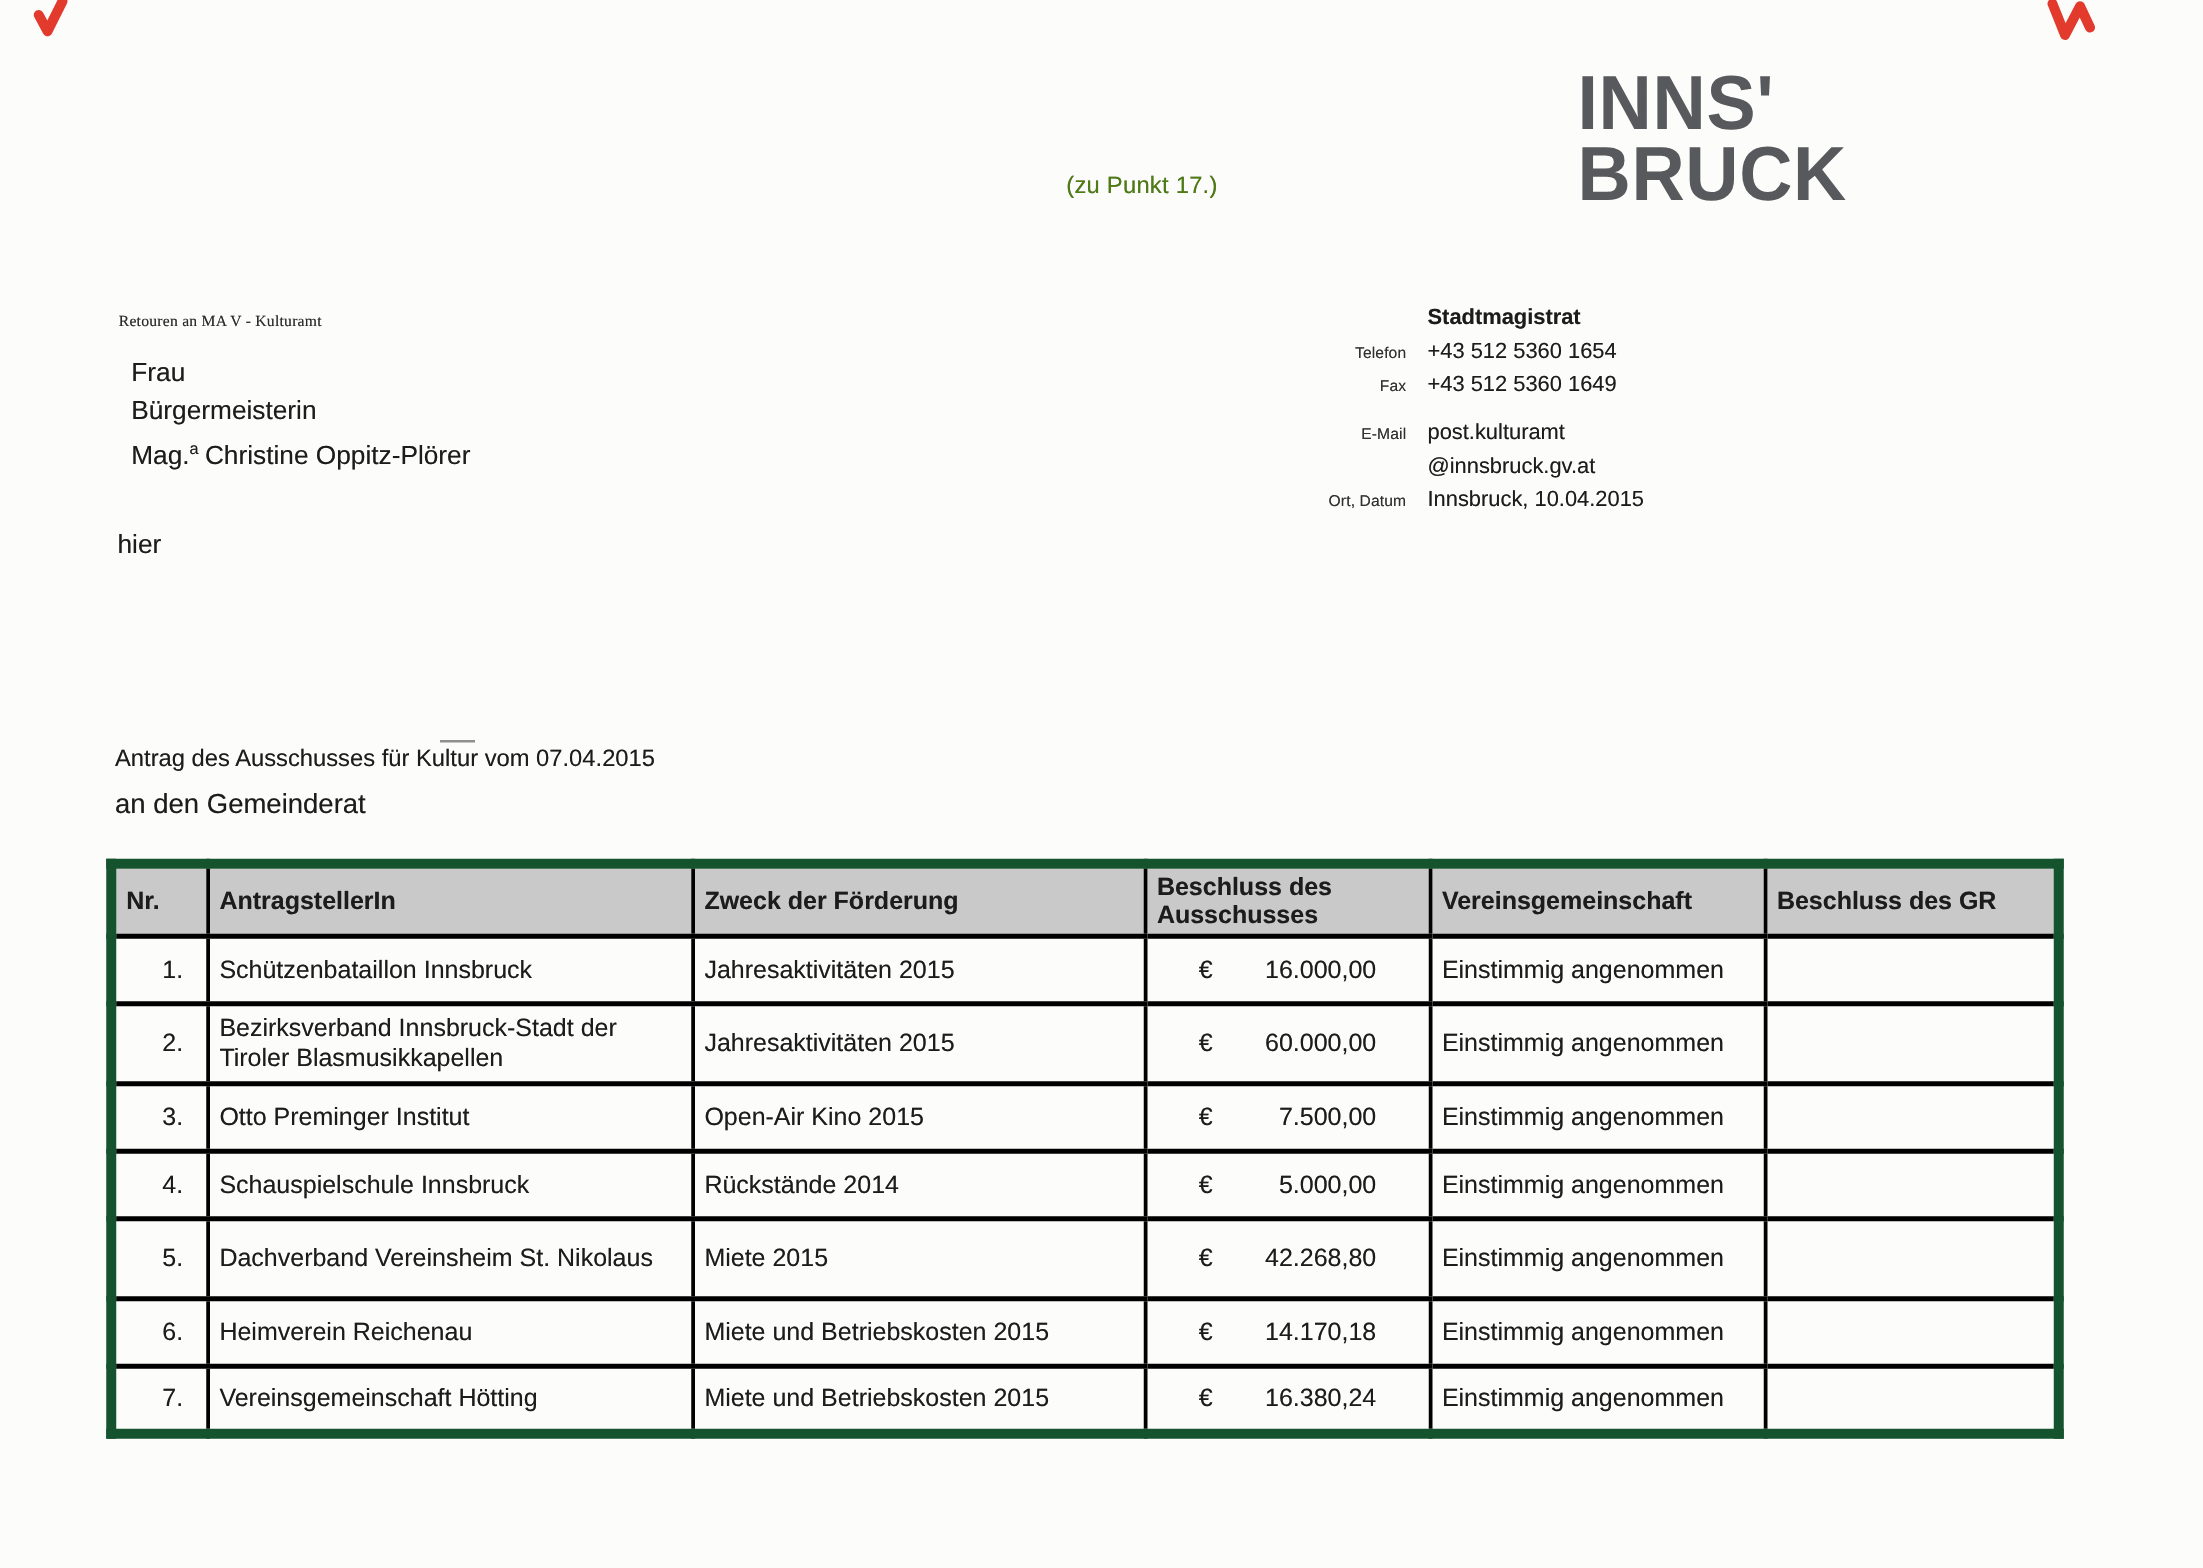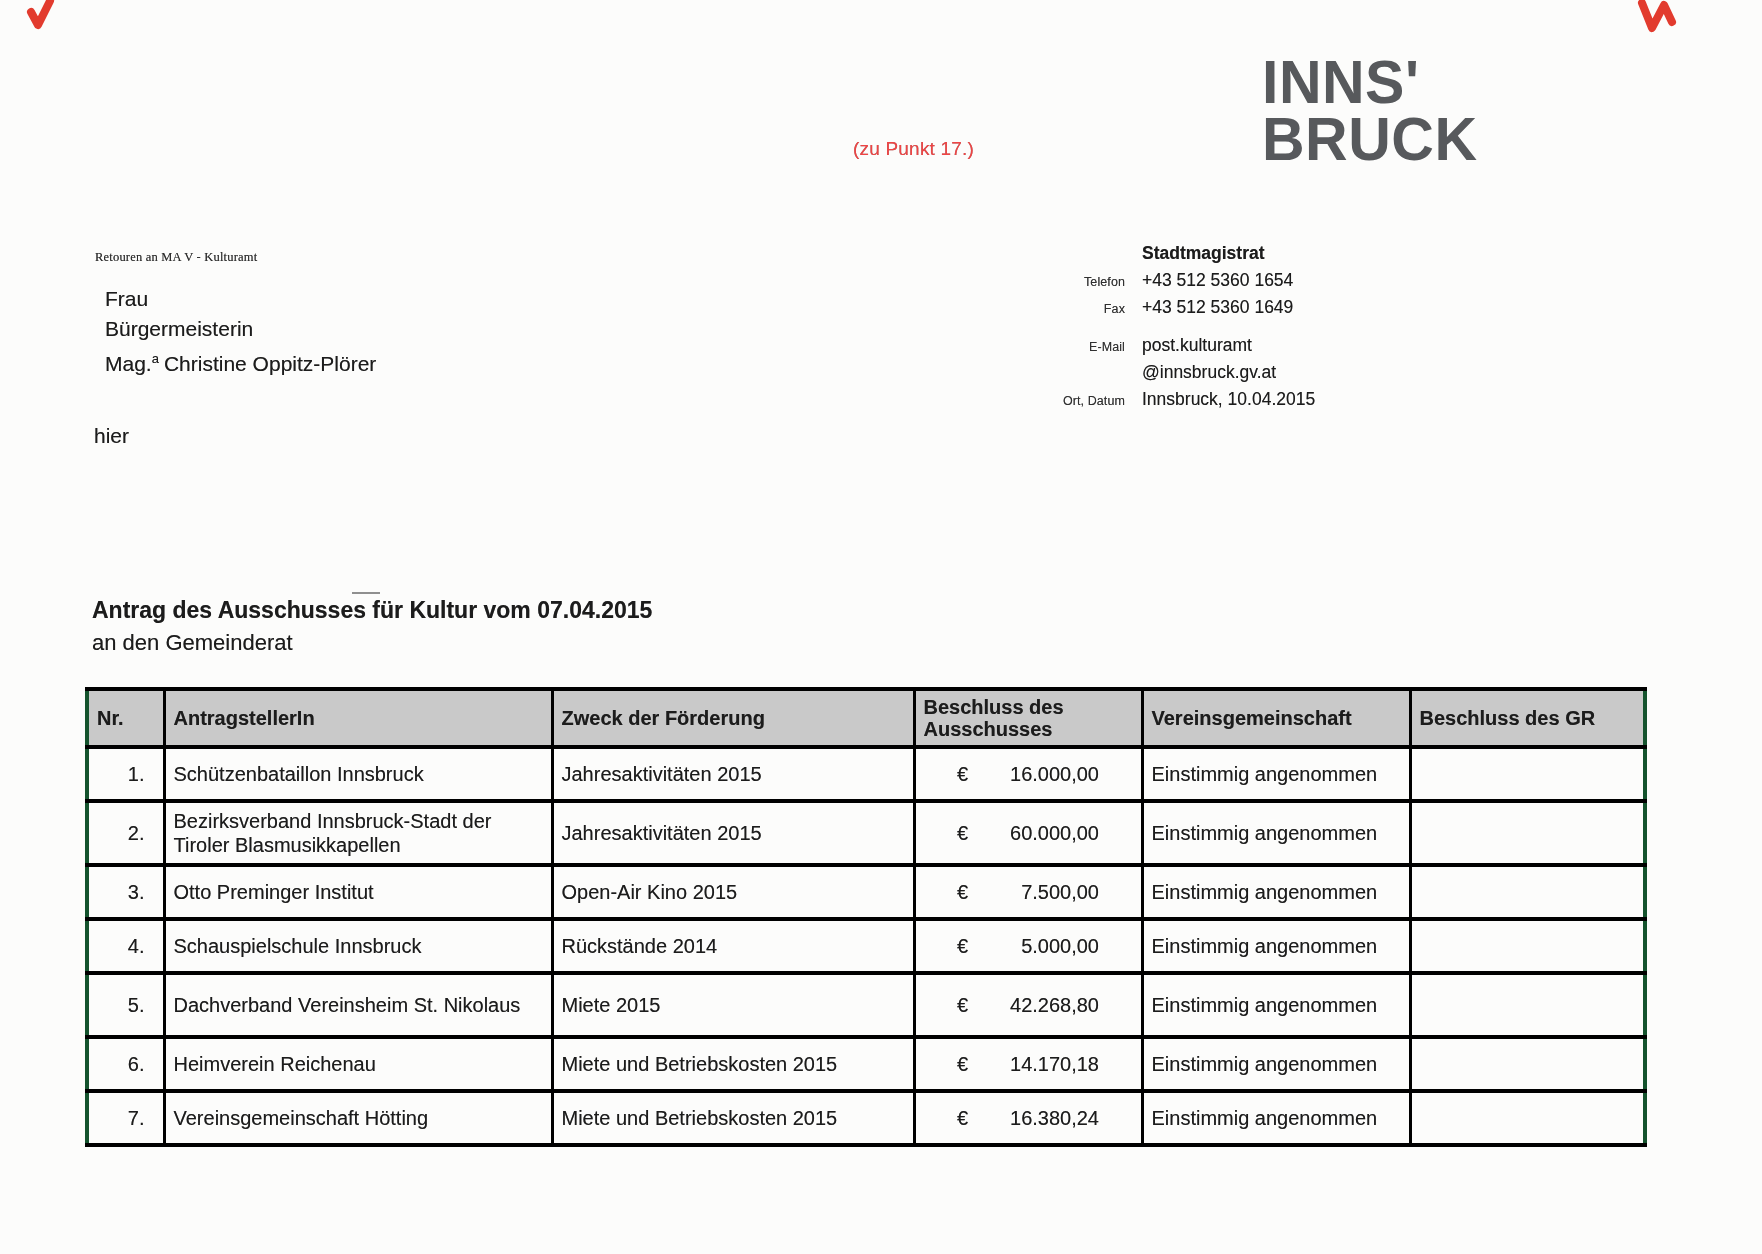--- a/index.html
+++ b/index.html
@@ -54,31 +54,31 @@
   .contact-row { display: flex; align-items: baseline; min-height: 27px; }
   .contact-row .lbl {
     width: 190px; text-align: right; flex: none;
     font-size: 12.5px; color: #303030; letter-spacing: 0.1px;
   }
   .contact-row .val { margin-left: 17px; font-size: 17.5px; }
   .contact-row .val.bold { font-weight: bold; }
   .contact-row.gap-before { margin-top: 11px; }
 
   
-  .title-1 { left: 92px; top: 597px; font-size: 23px; font-weight: bold; }
+  .title-1 { left: 92px; top: 597px; font-size: 19px; font-weight: normal; }
   .title-2 { left: 92px; top: 630px; font-size: 22px; }
   .artifact-dash { left: 352px; top: 592px; width: 28px; height: 2px; background: #8f8f8f; }
 
   
   table.grid {
     position: absolute; left: 85px; top: 687px;
     width: 1558px;
     border-collapse: collapse;
     table-layout: fixed;
-    border: 4px solid #14532d;
+    border: 8px solid #14532d;
   }
   .grid th, .grid td {
     border-left: 3px solid #000;
     border-right: 3px solid #000;
     border-top: 4px solid #000;
     border-bottom: 4px solid #000;
     font-size: 20px;
     vertical-align: middle;
     padding: 3px 8px;
     overflow: hidden;
@@ -105,21 +105,21 @@
 </head>
 <body>
 
 <svg class="pen-mark" style="left:26px; top:0;" width="44" height="32" viewBox="0 0 44 32">
   <polyline points="24,1 12,25 5,12" fill="none" stroke="#e23b2e" stroke-width="8" stroke-linecap="round" stroke-linejoin="round"></polyline>
 </svg>
 <svg class="pen-mark" style="left:1634px; top:0;" width="48" height="34" viewBox="0 0 48 34">
   <polyline points="8,3 18,28 30,5 38,22" fill="none" stroke="#e23b2e" stroke-width="8" stroke-linecap="round" stroke-linejoin="round"></polyline>
 </svg>
 
-<div class="abs blue-note ink" style="color:#ef4444;">(zu Punkt 17.)</div>
+<div class="abs blue-note ink" style="color:#4d7c0f;">(zu Punkt 17.)</div>
 
 <div class="abs logo" style="color:#57595c;">
   <div>INNS'</div>
   <div>BRUCK</div>
 </div>
 
 <div class="abs return-note ink">Retouren an MA V - Kulturamt</div>
 
 <div class="abs recipient ink">
   <div>Frau</div>

